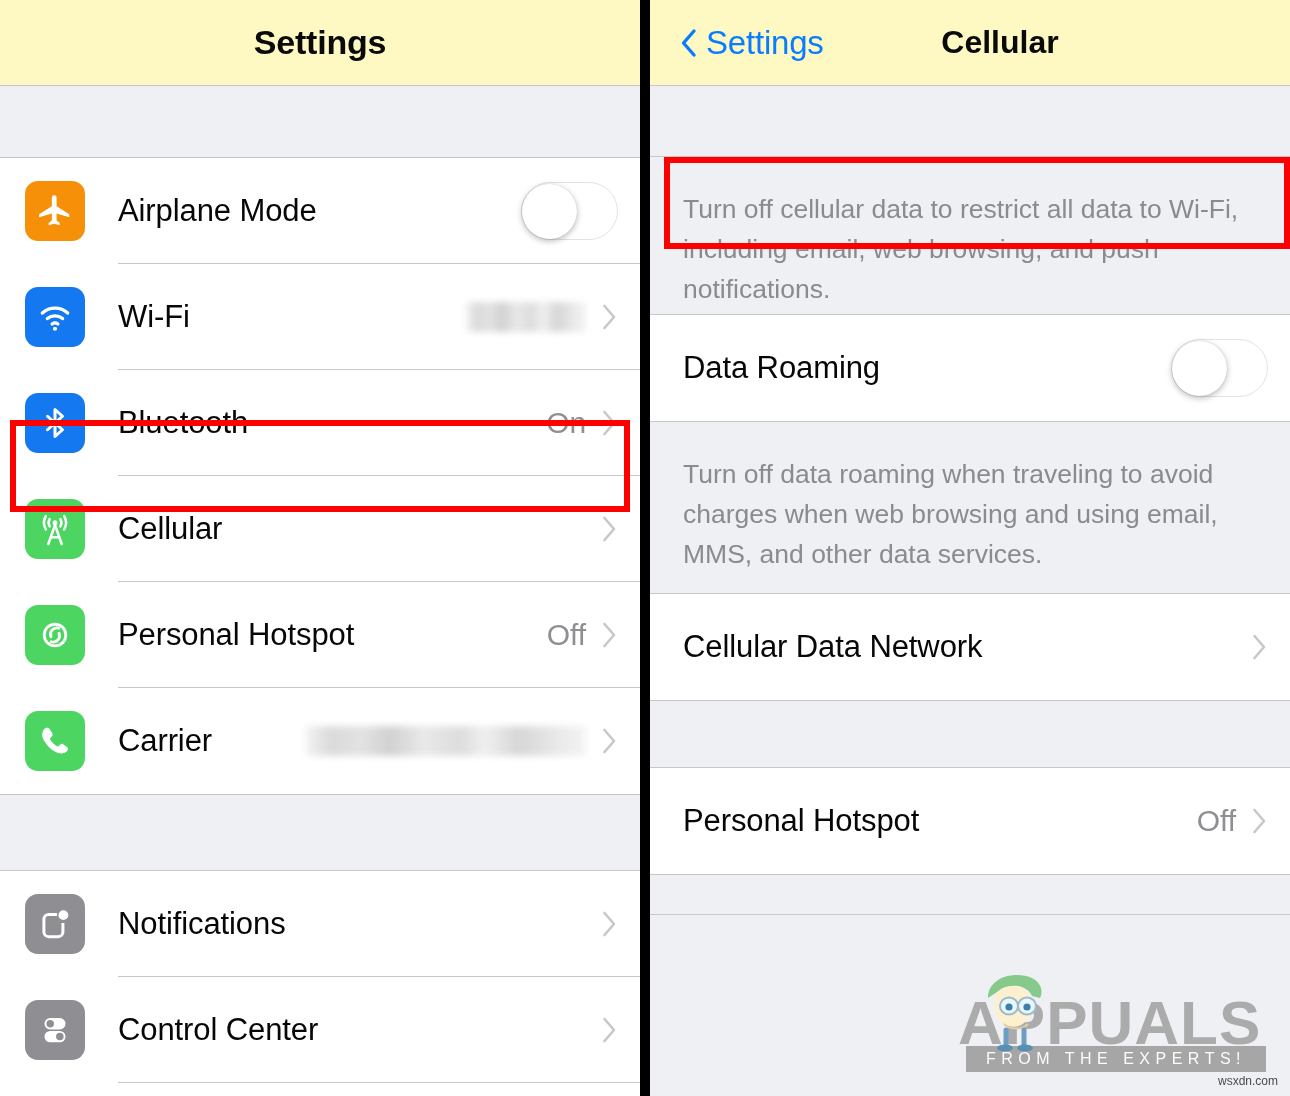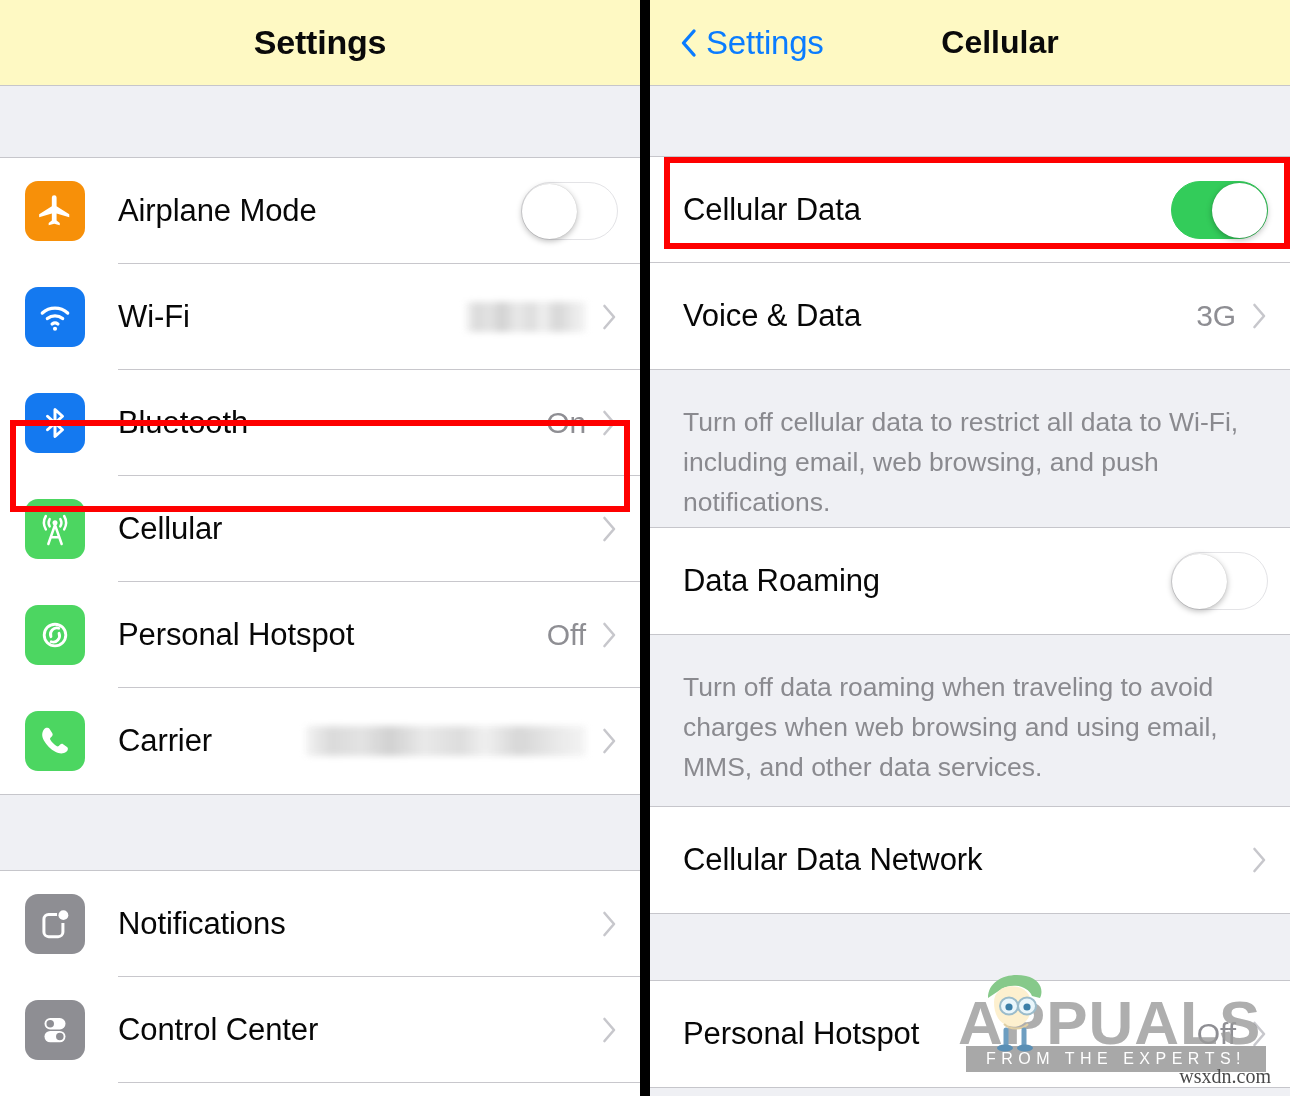--- a/index.html
+++ b/index.html
@@ -258,25 +258,25 @@
   .wm-face {
     position: absolute;
     left: 28px;
     bottom: 36px;
     width: 74px;
     height: 84px;
     z-index: 2;
   }
   .wm-site {
     position: absolute;
-    right: 9px;
+    right: 2px;
     bottom: 0px;
-    font-size: 20px;
+    font-size: 12px;
     color: #4a4a4a;
-    font-family: Liberation Serif, serif;
+    font-family: Liberation Sans, sans-serif;
   }
 
   .icon-svg { display: block; }
 </style>
 </head>
 <body>
 
 <div class="screens">
 
   <div class="panel panel-left">
@@ -477,43 +477,20 @@
               <path d="M14 3 L3.5 15 L14 27"></path>
             </svg>
         </span>
         <span class="nav-back-label">Settings</span>
       </span>
       <span class="nav-title-right">Cellular</span>
     </div>
 
     <div class="gap" style="height:71px"></div>
 
-    <div class="group no-top">
-      <div class="row plain">
-        <span class="row-label">Cellular Data</span>
-        <span class="row-right">
-          <span class="toggle on">
-              <span class="knob"></span>
-            </span>
-        </span>
-        <span class="row-sep"></span>
-      </div>
-
-      <div class="row plain">
-        <span class="row-label">Voice &amp; Data</span>
-        <span class="row-right">
-          <span class="row-value">3G</span>
-          <span class="chev">
-            <svg width="16" height="28" viewBox="0 0 16 28" fill="none" stroke="#c7c7cc" stroke-width="2.6" stroke-linecap="round" stroke-linejoin="round">
-                <path d="M2.5 3 L12 14 L2.5 25"></path>
-              </svg>
-          </span>
-        </span>
-      </div>
-    </div>
 
     <div class="note" style="height:158px">Turn off cellular data to restrict all data to Wi-Fi, including email, web browsing, and push notifications.</div>
 
     <div class="group no-top">
       <div class="row plain">
         <span class="row-label">Data Roaming</span>
         <span class="row-right">
           <span class="toggle off">
               <span class="knob"></span>
             </span>

